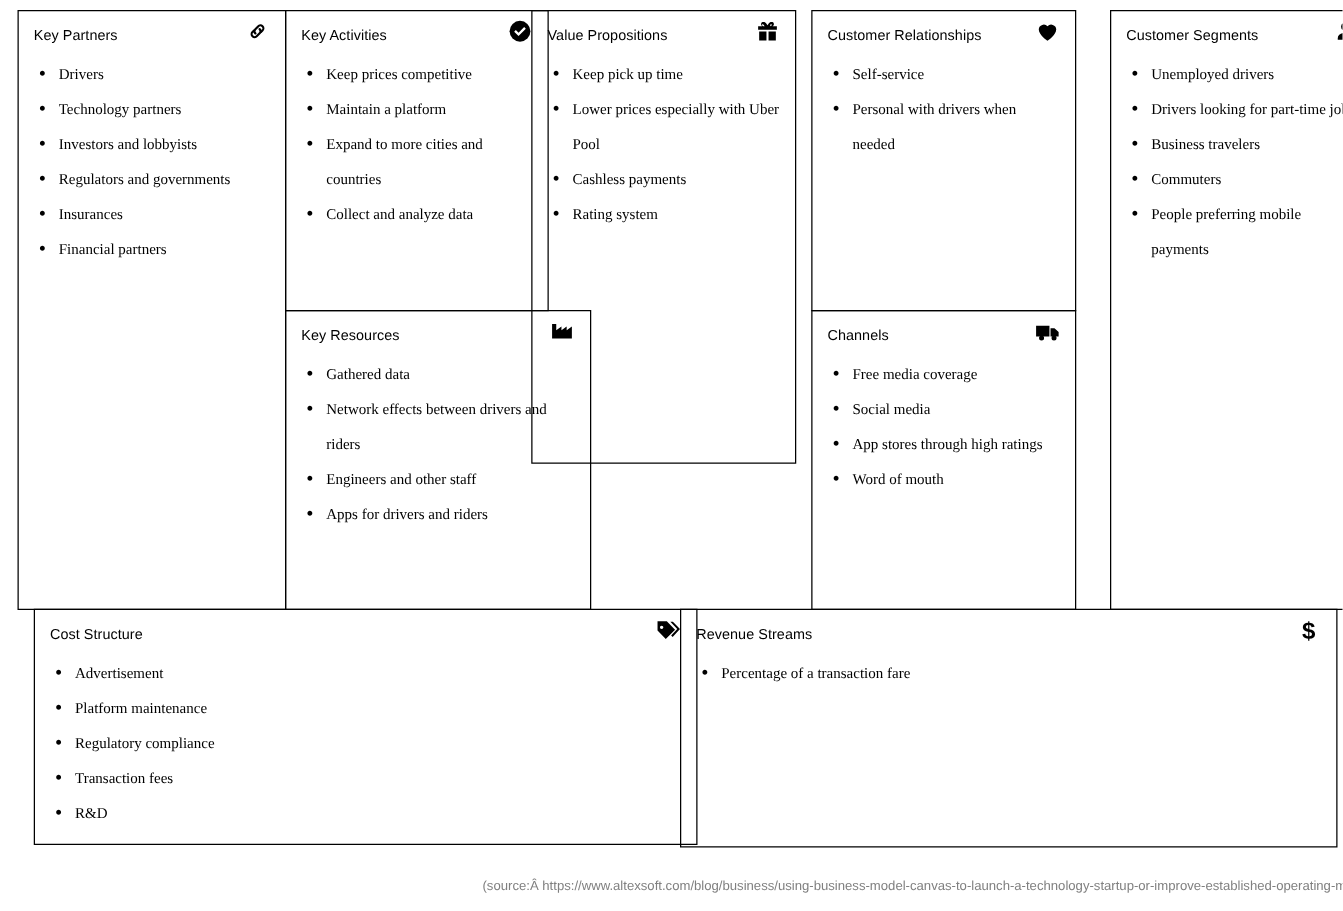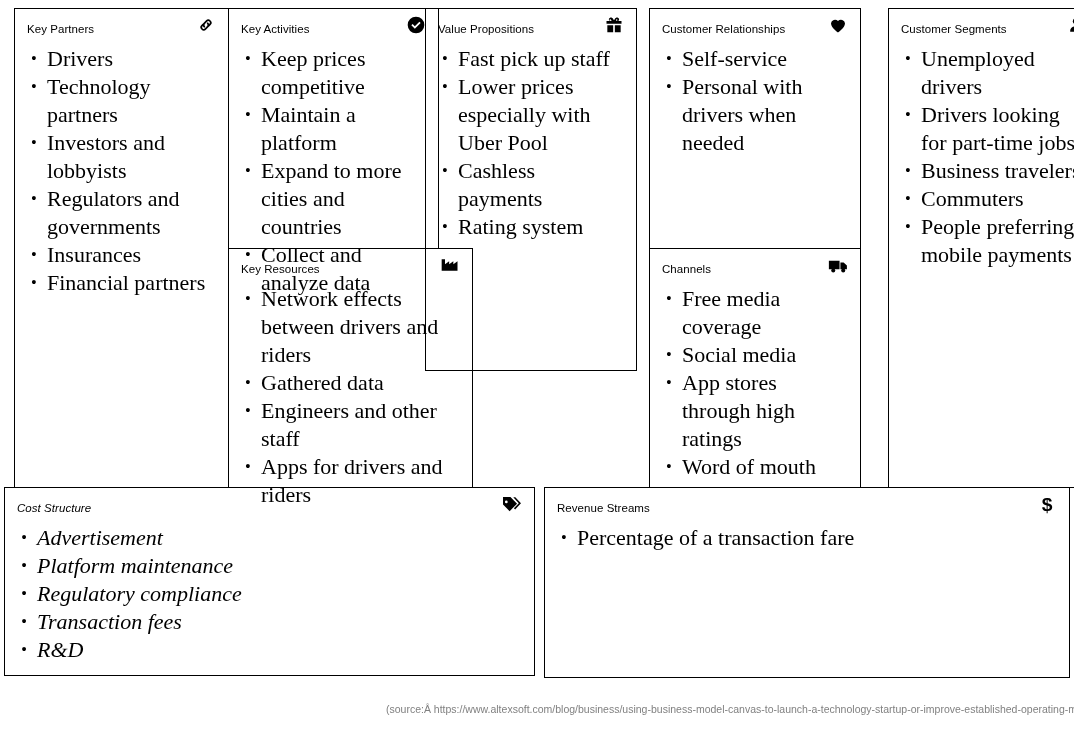--- a/index.html
+++ b/index.html
@@ -66,21 +66,21 @@
 
   
   ul.items {
     list-style: none;
     margin: 0;
     padding: 0;
   }
   ul.items li {
     position: relative;
     font-family: "Liberation Serif", serif;
-    font-size: 22px;
+    font-size: 12px;
     line-height: 28px;
     color: #000000;
     padding-left: 20px;
     margin: 0;
   }
   ul.items li::before {
     content: "\2022";
     position: absolute;
     left: 4px;
     top: 0;
@@ -90,21 +90,21 @@
   }
 
   
   #p-key-partners          { left: 14px;  top: 8px;   width: 215px; height: 480px; }
   #p-key-activities        { left: 228px; top: 8px;   width: 211px; height: 241px; }
   #p-key-resources         { left: 228px; top: 248px; width: 245px; height: 240px; }
   #p-value-propositions    { left: 425px; top: 8px;   width: 212px; height: 363px; }
   #p-customer-relationships{ left: 649px; top: 8px;   width: 212px; height: 241px; }
   #p-channels              { left: 649px; top: 248px; width: 212px; height: 240px; }
   #p-customer-segments     { left: 860px; top: 8px;   width: 214px; height: 480px; margin-left: 28px; }
-  #p-cost-structure        { left: 4px;  top: 487px; width: 531px; height: 189px; font-style: italic; }
+  #p-cost-structure        { left: 27px;  top: 487px; width: 531px; height: 189px; }
   #p-revenue-streams       { left: 544px; top: 487px; width: 526px; height: 191px; }
 
   
   #p-key-resources { overflow: visible; z-index: 5; }
   #p-key-resources ul.items { position: relative; z-index: 5; }
 
   #p-cost-structure { z-index: 1; }
 
   
   #source-caption {
@@ -167,38 +167,38 @@
   <div class="panel" id="p-key-resources">
     <div class="panel-head">
       <span class="panel-title">Key Resources</span>
       <span class="panel-icon">
         <svg width="20" height="20" viewBox="0 0 24 24" fill="currentColor">
           <path d="M2 5h4v6l5-3.5V11l5-3.5V11l5-3.5V19H2z"></path>
         </svg>
       </span>
     </div>
     <ul class="items">
+      <li>Gathered data</li>
       <li>Network effects between drivers and riders</li>
-      <li>Gathered data</li>
       <li>Engineers and other staff</li>
       <li>Apps for drivers and riders</li>
     </ul>
   </div>
 
   <div class="panel" id="p-value-propositions">
     <div class="panel-head">
       <span class="panel-title">Value Propositions</span>
       <span class="panel-icon">
         <svg width="20" height="20" viewBox="0 0 24 24" fill="currentColor">
           <path d="M7.3 3.2c1.4-.5 2.9.2 3.7 1.5l1 1.6 1-1.6c.8-1.3 2.3-2 3.7-1.5 1.3.5 1.8 1.9 1.2 3-.2.4-.6.7-1 .9H21v3.4H3V7.1h4.1c-.4-.2-.8-.5-1-.9-.6-1.1-.1-2.5 1.2-3zm1.9 3.9L8.3 5.8c-.3-.5-.9-.7-1.3-.5-.3.1-.4.5-.3.9.2.4.7.8 1.3.9zm5.6 0c.6-.1 1.1-.5 1.3-.9.1-.4 0-.8-.3-.9-.4-.2-1 0-1.3.5zM4 12.2h7v8.6H4zm9 0h7v8.6h-7z"></path>
         </svg>
       </span>
     </div>
     <ul class="items">
-      <li>Fast pick up staff</li>
+      <li>Keep pick up time</li>
       <li>Lower prices especially with Uber Pool</li>
       <li>Cashless payments</li>
       <li>Rating system</li>
     </ul>
   </div>
 
   <div class="panel" id="p-customer-relationships">
     <div class="panel-head">
       <span class="panel-title">Customer Relationships</span>
       <span class="panel-icon">

